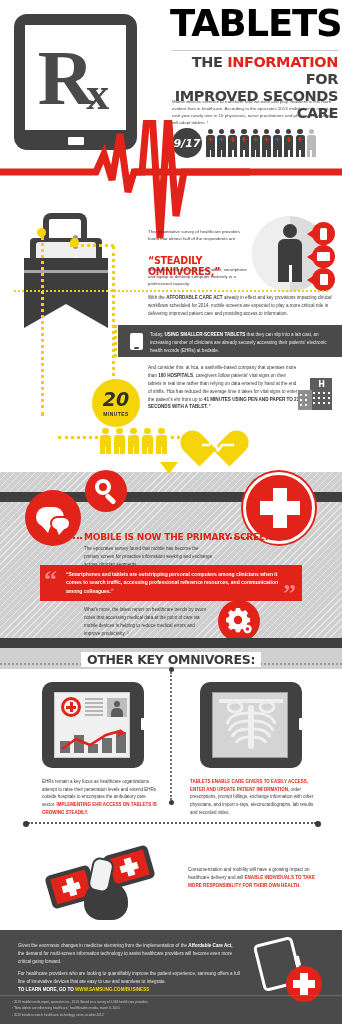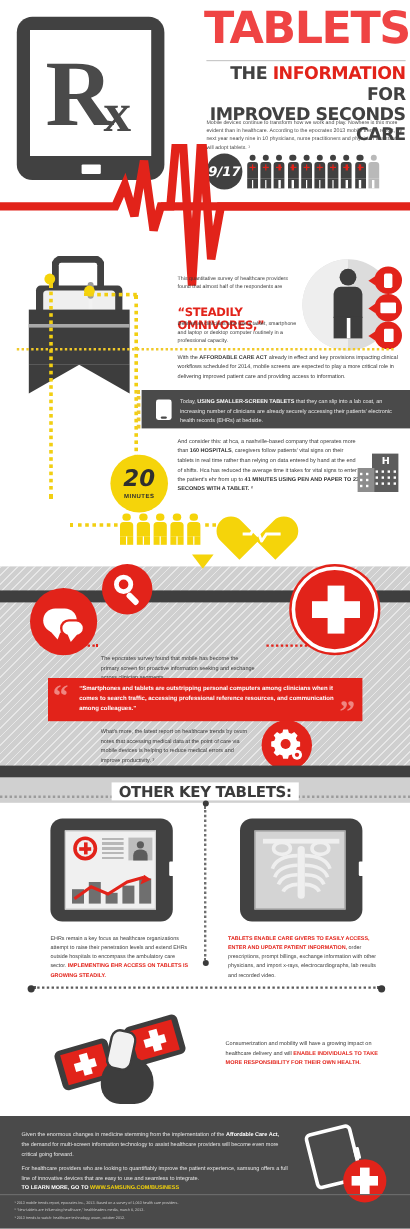--- a/index.html
+++ b/index.html
@@ -32,21 +32,21 @@
     font-family:"Liberation Serif", serif; font-weight:700;
     font-size:78px; line-height:1; color:#4a4a4a; letter-spacing:-2px;
   }
   .rx .rsub { font-size:46px; position:relative; top:16px; left:-6px; }
 
   .title-tablets {
     position:absolute; left:170px; top:6px; width:168px;
     text-align:center;
     font-family:"DejaVu Sans", sans-serif;
     font-weight:700; font-size:37px; line-height:0.95;
-    letter-spacing:-1.2px; color:#ef4444;
+    letter-spacing:-1.2px; color:#000000;
   }
   .title-rule { position:absolute; left:172px; top:50px; width:166px; height:1px; background:#c9c9c9; }
   .title-sub {
     position:absolute; left:170px; top:54px; width:168px; text-align:right;
     font-family:"DejaVu Sans", sans-serif;
     font-weight:700; font-size:14.5px; line-height:1.18; letter-spacing:-0.4px;
     color:#414141;
   }
   .title-sub .red { color:#e2231a; }
   .hdr-para {
@@ -492,20 +492,21 @@
       <div class="b1"></div>
       <div class="b2"></div>
     </div>
   <div class="ic-search">
       <div class="ring"></div>
       <div class="hnd"></div>
     </div>
   <div class="ic-cross"></div>
 
   <div class="mh-dots-l"></div>
+  <div class="mobile-head">MOBILE IS NOW THE PRIMARY SCREEN</div>
   <div class="mh-dots-r"></div>
   <div class="mobile-p1">The epocrates survey found that mobile has become the primary screen for proactive information seeking and exchange across clinician segments.</div>
 
   <div class="quote">
     <div class="qt">“</div>
     <p>“Smartphones and tablets are outstripping personal computers among clinicians when it comes to search traffic, accessing professional reference resources, and communication among colleagues.”</p>
     <div class="qt2">”</div>
   </div>
 
   <div class="mobile-p2">What’s more, the latest report on healthcare trends by ovum notes that accessing medical data at the point of care via mobile devices is helping to reduce medical errors and improve productivity. ³</div>
@@ -515,21 +516,21 @@
       <circle cx="13" cy="13" r="4.2" fill="#e2231a"></circle>
       <circle cx="22.5" cy="22" r="4.2" fill="#ffffff"></circle>
       <circle cx="22.5" cy="22" r="1.8" fill="#e2231a"></circle>
     </svg>
   </div>
 
   <div class="darkbar3"></div>
   <div class="graybar4"></div>
 
   <div class="okf-dots"></div>
-  <div class="okf"><span>OTHER KEY TABLETS:</span></div>
+  <div class="okf"><span>OTHER KEY OMNIVORES:</span></div>
 
   <div class="divider-v"></div>
 
   <div class="tabA">
     <div class="sc">
       <div class="mini-cross"></div>
       <div class="mini-lines"></div>
       <div class="mini-photo"></div>
       <div class="mini-bars">
         <i style="left:0; height:12px;"></i>

